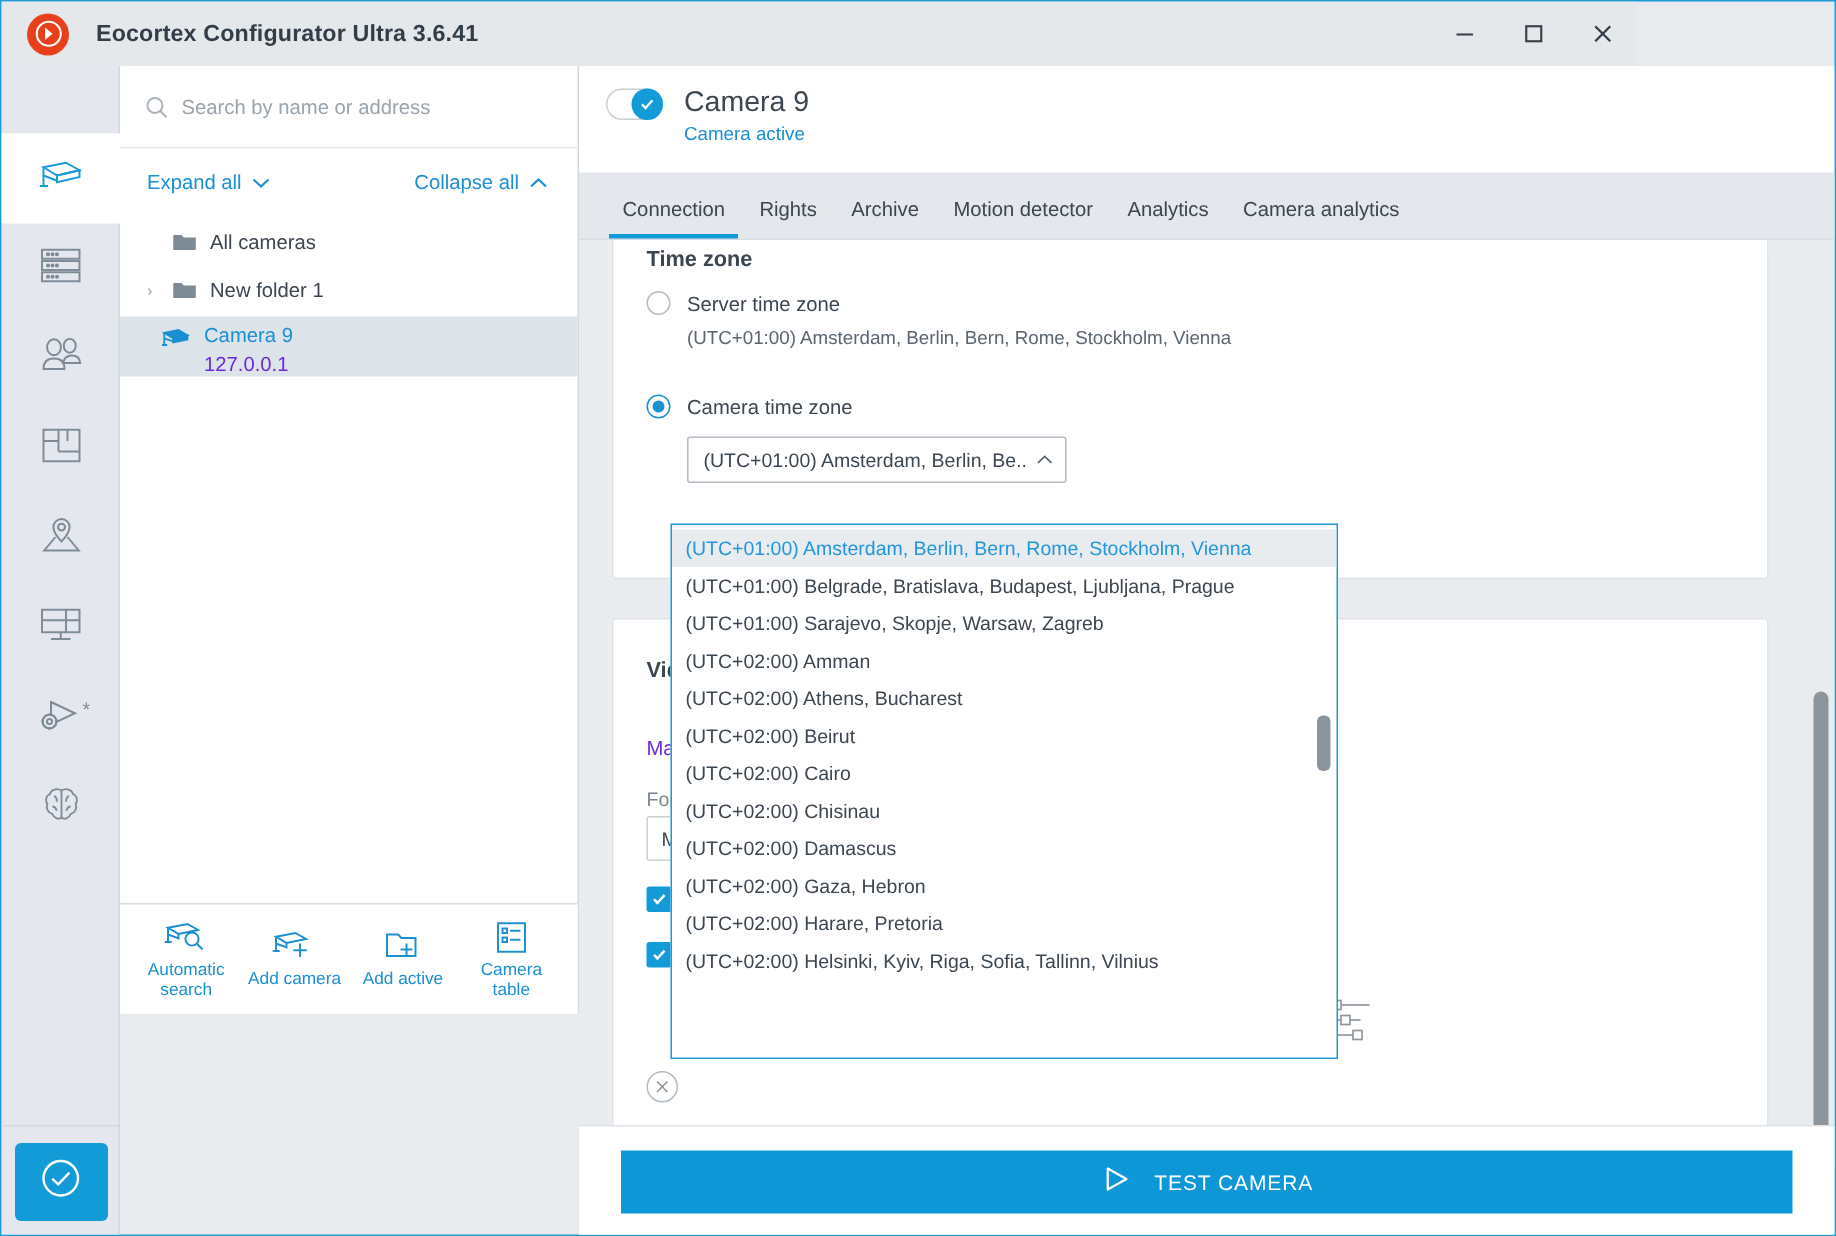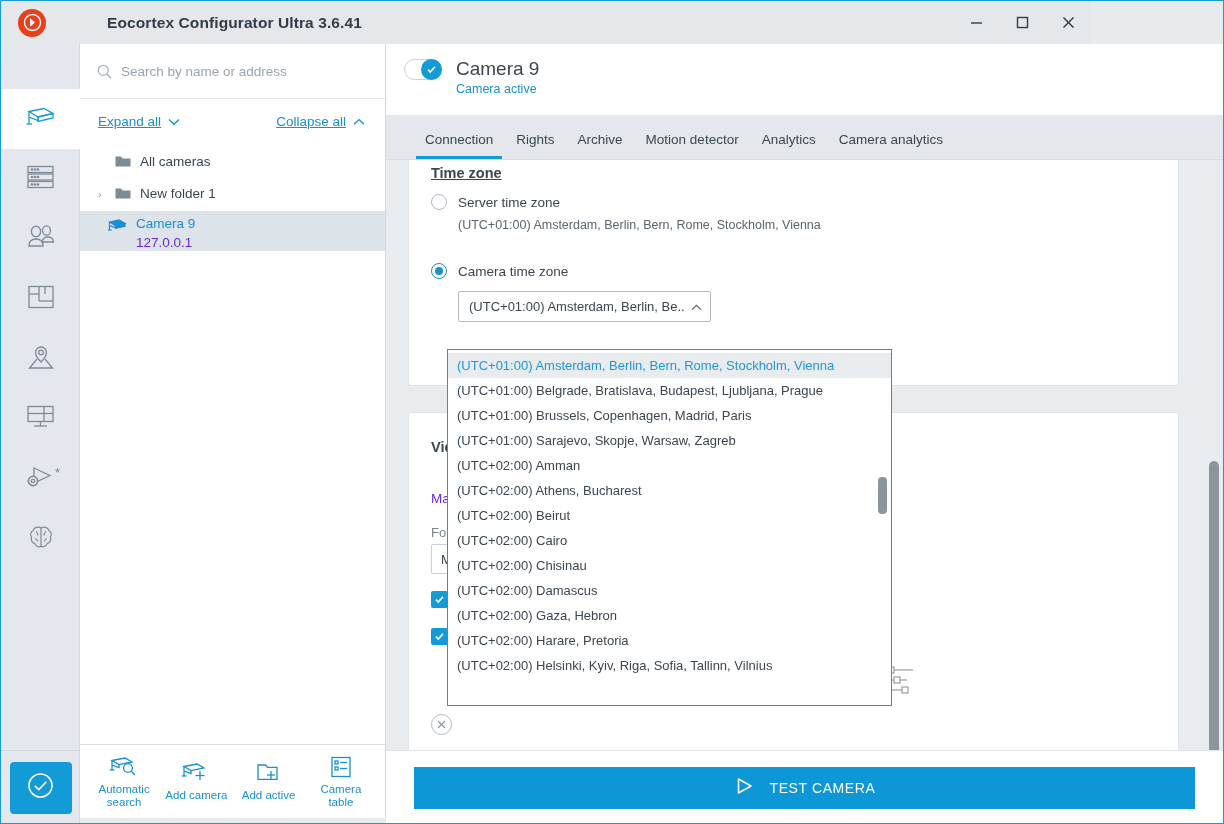--- a/index.html
+++ b/index.html
@@ -15,21 +15,21 @@
     border: 1px solid #1a9ad7;
     background: #e8ebee;
     overflow: hidden;
   }
 
   
   .titlebar {
     position: absolute; top: 0; left: 0;
     width: 1090px; height: 43px;
     background: #e4e8eb;
-    display: flex; align-items: center; gap: 43px;
+    display: flex; align-items: center;
   }
   .logo {
     width: 28px; height: 28px; border-radius: 50%;
     background: #e8401b;
     margin-left: 17px;
     display: flex; align-items: center; justify-content: center;
     color: #fff; font-size: 16px; font-weight: bold;
     line-height: 1;
   }
   .logo svg { display:block; }
@@ -72,21 +72,21 @@
   .apply-btn {
     width: 62px; height: 52px; border-radius: 4px;
     background: #129bd7;
     display: flex; align-items: center; justify-content: center;
     color: #fff;
   }
 
   
   .tree-panel {
     position: absolute; left: 79px; top: 43px;
-    width: 306px; height: 774px;
+    width: 306px; height: 632px;
     background: #ffffff;
     border-right: 1px solid #d2d8de;
   }
   .search-row {
     height: 55px; display: flex; align-items: center;
     padding: 0 14px 0 17px;
     border-bottom: 1px solid #e6e9ec;
   }
   .search-icon { color: #aab3bb; margin-right: 9px; display:flex; }
   .search-input {
@@ -98,21 +98,21 @@
   .search-input::placeholder { color: #9aa4ad; }
 
   .expand-row {
     height: 44px; display: flex; align-items: center;
     padding: 0 20px 0 18px;
   }
   .link-btn {
     display: flex; align-items: center; gap: 7px;
     color: #1a8fd1; font-size: 13.5px;
   }
-  .link-btn .lbl { text-decoration: underline; }
+  .link-btn .lbl { }
   .expand-row .spacer { flex: 1; }
 
   .tree { padding-top: 4px; }
   .tree-row {
     display: flex; align-items: flex-start;
     height: 32px; padding-left: 18px;
     font-size: 13.5px; color: #3c4650;
   }
   .tree-row .chev { width: 17px; color: #9aa4ad; font-size: 11px; padding-top: 9px; }
   .tree-row .fi { margin-right: 9px; padding-top: 8px; color:#7e8a96; display:flex;}
@@ -166,21 +166,21 @@
     margin-left: 14px; font-size: 19px; color: #3c4650;
   }
   .cam-status {
     margin-left: 52px; margin-top: 2px;
     font-size: 12.5px; color: #1a8fd1;
   }
 
   .tabs {
     height: 45px; background: #e4e8ec;
     display: flex; align-items: flex-end;
-    padding-left: 30px;
+    padding-left: 20px;
     border-bottom: 1px solid #d8dde2;
   }
   .tab {
     font-size: 13.5px; color: #3c4650;
     padding: 0 9px 12px 9px; margin-right: 5px;
     position: relative;
   }
   .tab.active::after {
     content: ""; position: absolute; left: 0; right: 0; bottom: 0;
     height: 3px; background: #129bd7;
@@ -193,21 +193,21 @@
     overflow: hidden;
   }
   .card {
     background: #fff; margin: 0 22px;
     border: 1px solid #e0e4e8; border-radius: 3px;
     position: relative;
   }
   .card-1 { position: absolute; top: -30px; left: 0; right: 22px; margin-left:22px; height: 256px; }
   .card-2 { position: absolute; top: 252px; left: 0; right: 22px; margin-left:22px; height: 420px; }
 
-  .sect-title { font-size: 14.5px; font-weight: bold; color: #3c4650; text-decoration: underline; }
+  .sect-title { font-size: 14.5px; font-weight: bold; color: #3c4650; }
   .radio-row { display: flex; align-items: center; margin-top: 13px; }
   .radio {
     width: 16px; height: 16px; border-radius: 50%;
     border: 1.5px solid #b3bbc3; background: #fff;
     display: flex; align-items: center; justify-content: center;
     margin-right: 11px;
   }
   .radio.on { border-color: #1a8fd1; }
   .radio.on::after {
     content: ""; width: 8px; height: 8px; border-radius: 50%; background: #1a8fd1;
@@ -704,21 +704,20 @@
         </span>
         <span>TEST CAMERA</span>
       </div>
     </div>
   </div>
 
   <div class="dropdown">
     <div class="dd-list">
       <div class="dd-item sel">(UTC+01:00) Amsterdam, Berlin, Bern, Rome, Stockholm, Vienna</div>
       <div class="dd-item">(UTC+01:00) Belgrade, Bratislava, Budapest, Ljubljana, Prague</div>
-      <div class="dd-item">(UTC+01:00) Brussels, Copenhagen, Madrid, Paris</div>
       <div class="dd-item">(UTC+01:00) Sarajevo, Skopje, Warsaw, Zagreb</div>
       <div class="dd-item">(UTC+02:00) Amman</div>
       <div class="dd-item">(UTC+02:00) Athens, Bucharest</div>
       <div class="dd-item">(UTC+02:00) Beirut</div>
       <div class="dd-item">(UTC+02:00) Cairo</div>
       <div class="dd-item">(UTC+02:00) Chisinau</div>
       <div class="dd-item">(UTC+02:00) Damascus</div>
       <div class="dd-item">(UTC+02:00) Gaza, Hebron</div>
       <div class="dd-item">(UTC+02:00) Harare, Pretoria</div>
       <div class="dd-item">(UTC+02:00) Helsinki, Kyiv, Riga, Sofia, Tallinn, Vilnius</div>

